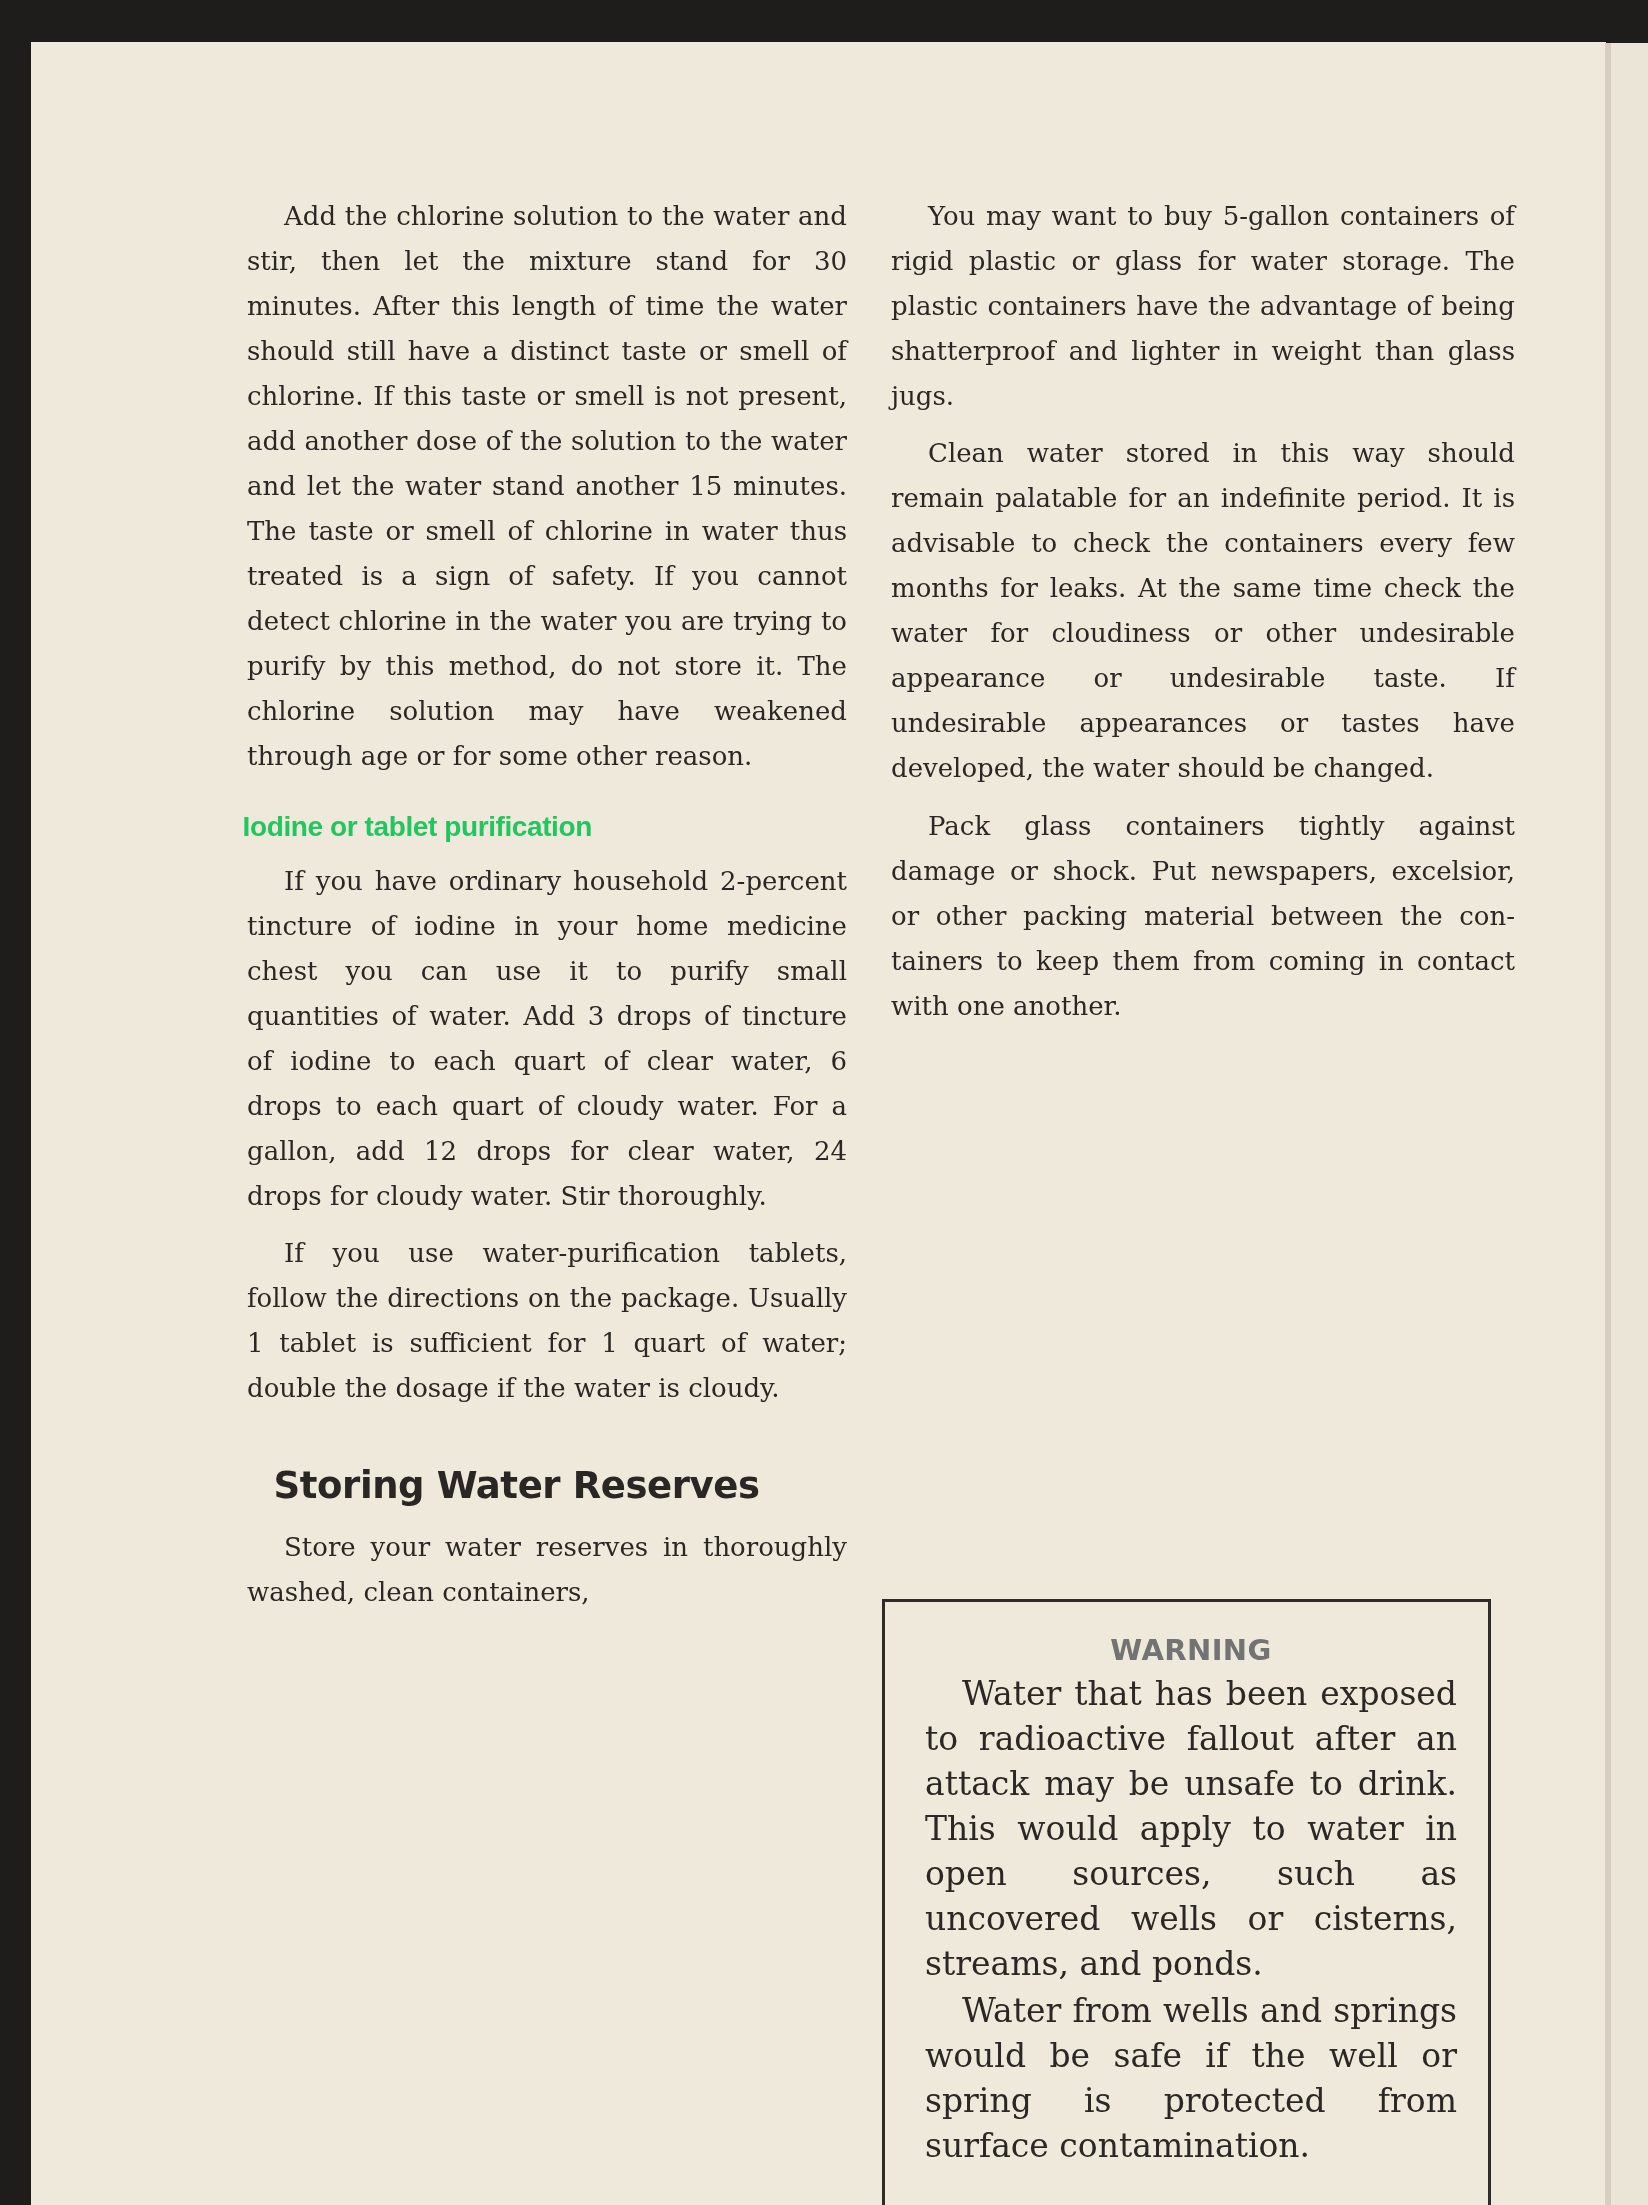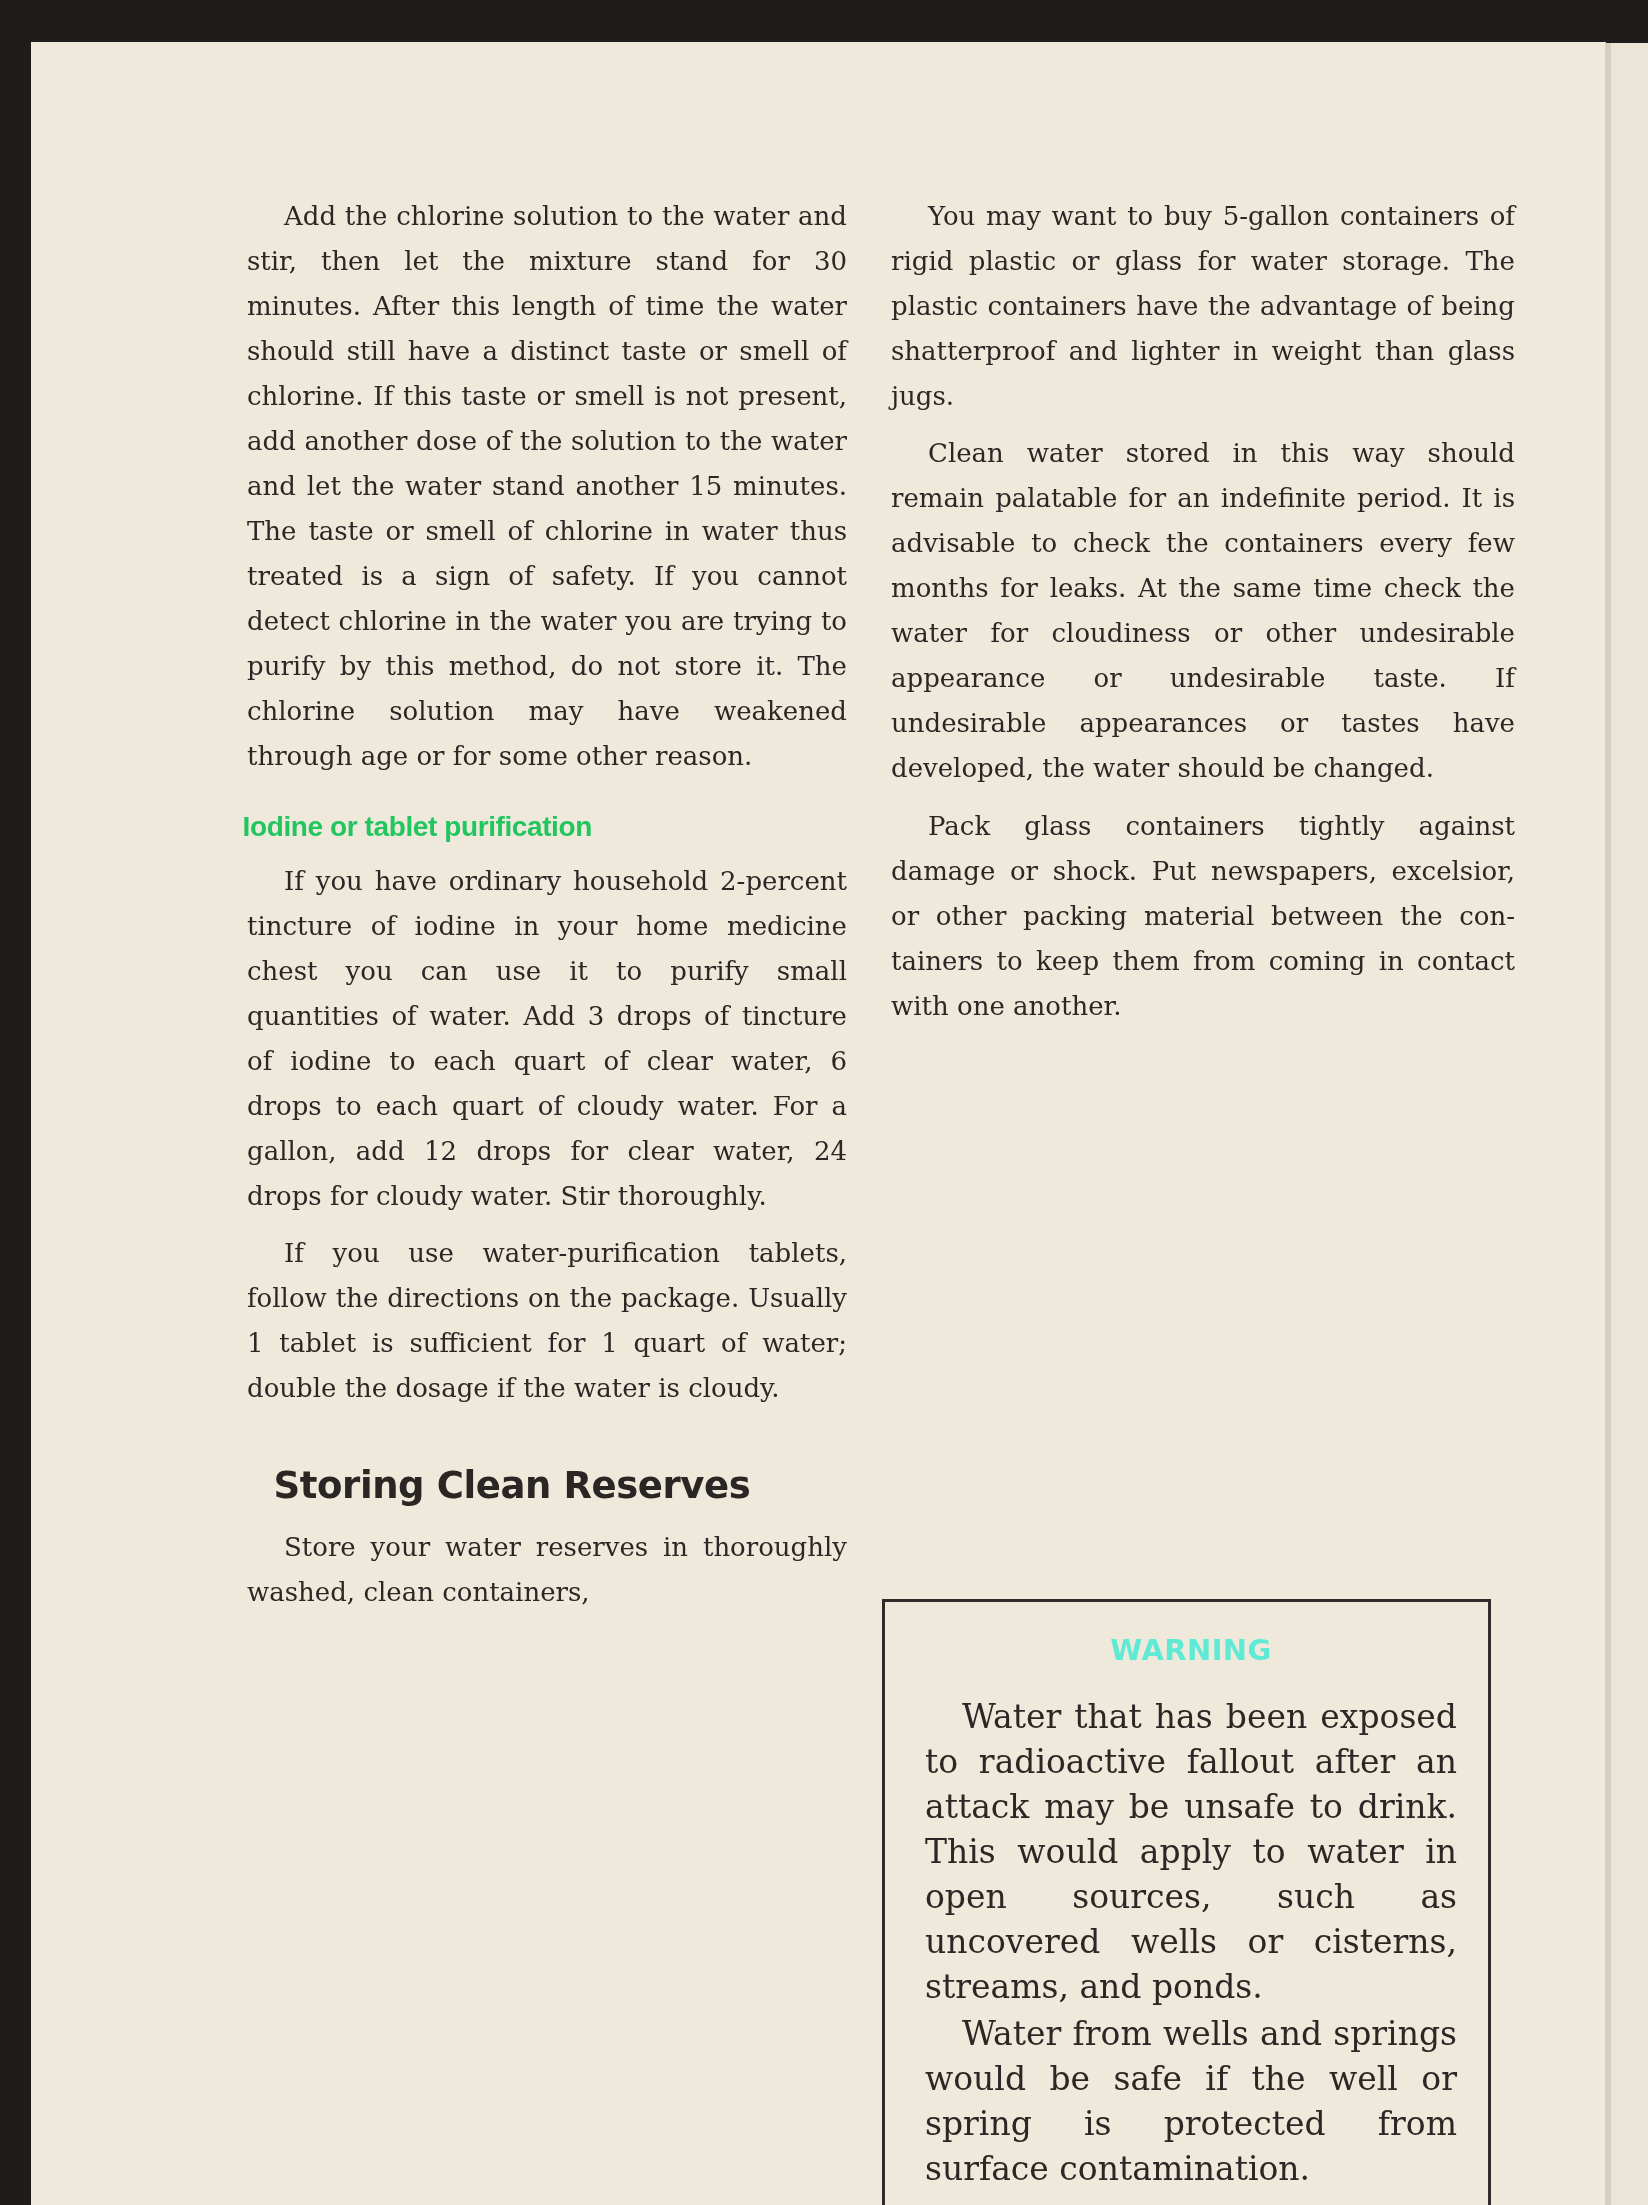--- a/index.html
+++ b/index.html
@@ -54,37 +54,37 @@
   .warning-box {
     position: absolute; left: 882px; top: 1599px;
     width: 609px; height: 642px;
     border: 3.5px solid #2f2b28;
     box-sizing: border-box;
     padding: 31px 31px 0 40px;
   }
   .warning-title {
     font-family: "DejaVu Sans", "Liberation Sans", sans-serif;
     font-weight: bold; font-size: 29px; text-align: center;
-    margin-bottom: 27px; letter-spacing: 0.4px; color: #5eead4;
+    margin-bottom: 4px; letter-spacing: 0.4px; color: #737373;
   }
   .warning-box p { font-size: 33px; line-height: 45px; margin-bottom: 1.8px; }
 </style>
 </head>
 <body>
 
 <div class="page">
 </div>
 <div class="next-page"></div>
 
 <div class="col col-left">
   <p>Add the chlorine solution to the water and stir, then let the mixture stand for 30 minutes. After this length of time the water should still have a distinct taste or smell of chlorine. If this taste or smell is not present, add another dose of the solution to the water and let the water stand another 15 minutes. The taste or smell of chlorine in water thus treated is a sign of safety. If you cannot detect chlo­rine in the water you are trying to purify by this method, do not store it. The chlorine solution may have weakened through age or for some other reason.</p>
   <div class="subhead">Iodine or tablet purification</div>
   <p>If you have ordinary household 2-percent tincture of iodine in your home medicine chest you can use it to purify small quantities of water. Add 3 drops of tincture of iodine to each quart of clear water, 6 drops to each quart of cloudy water. For a gallon, add 12 drops for clear water, 24 drops for cloudy water. Stir thoroughly.</p>
   <p>If you use water-purification tab­lets, follow the directions on the package. Usually 1 tablet is suf­ficient for 1 quart of water; double the dosage if the water is cloudy.</p>
-  <div class="section-head">Storing Clean Reserves</div>
+  <div class="section-head">Storing Water Reserves</div>
   <p>Store your water reserves in thor­oughly washed, clean containers,</p>
 </div>
 
 <div class="col col-right">
   <p>You may want to buy 5-gallon containers of rigid plastic or glass for water storage. The plastic con­tainers have the advantage of being shatterproof and lighter in weight than glass jugs.</p>
   <p>Clean water stored in this way should remain palatable for an in­definite period. It is advisable to check the containers every few months for leaks. At the same time check the water for cloudiness or other undesirable appearance or un­desirable taste. If undesirable ap­pearances or tastes have developed, the water should be changed.</p>
   <p>Pack glass containers tightly against damage or shock. Put newspapers, excelsior, or other packing material between the con­tainers to keep them from coming in contact with one another.</p>
 </div>
 
 <div class="warning-box">

